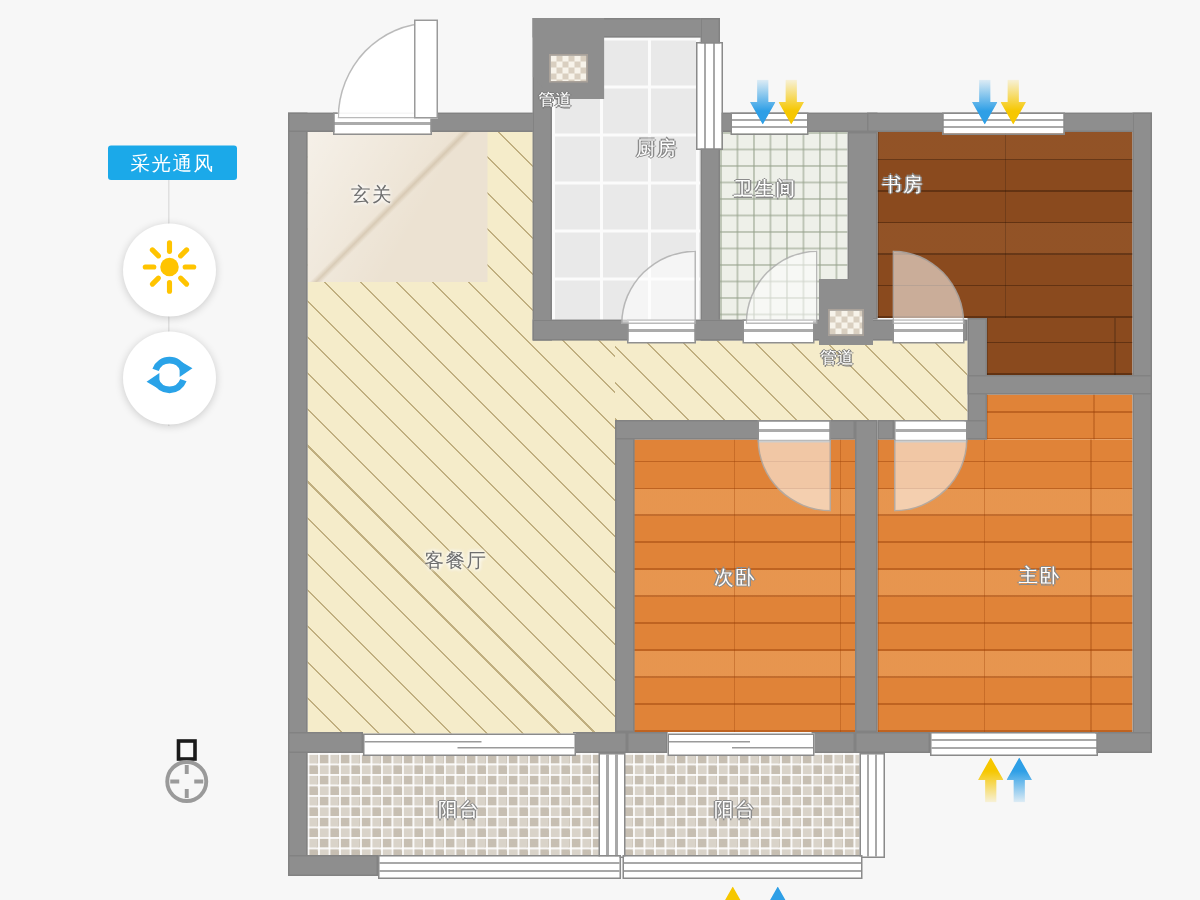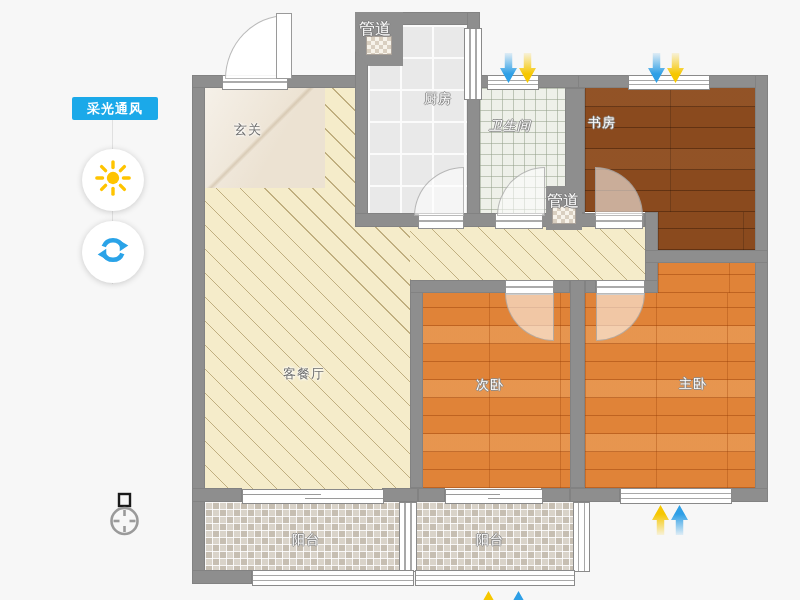--- a/index.html
+++ b/index.html
@@ -49,33 +49,33 @@
   .arc{position:absolute;background:rgba(255,255,255,.55);border:1px solid rgba(150,150,150,.65);}
   .leaf{position:absolute;background:#fff;border:1px solid #9a9a9a;}
   .duct-box{position:absolute;background:#8e8e8e;}
   .checker{position:absolute;border:1px solid #a9a199;
     background:conic-gradient(#d9cfc0 25%,#f7f3ea 0 50%,#d9cfc0 0 75%,#f7f3ea 0);
     background-size:8px 8px;}
   
   .room-label{position:absolute;font-size:13px;letter-spacing:1px;color:#fff;white-space:nowrap;
     text-shadow:-1px 0 #8b8b8b,1px 0 #8b8b8b,0 -1px #8b8b8b,0 1px #8b8b8b;}
   .room-label.dark{color:#6e6e6e;text-shadow:0 0 3px #fff,0 0 3px #fff,0 0 3px #fff;}
-  .duct-label{position:absolute;font-size:16px;color:#fff;white-space:nowrap;
-    text-shadow:-1px 0 #7d7d7d,1px 0 #7d7d7d,0 -1px #7d7d7d,0 1px #7d7d7d;}
+  .duct-label{position:absolute;font-size:11px;color:#fff;white-space:nowrap;
+    text-shadow:-1px 0 #7d7d7d,1px 0 #7d7d7d,0 -1px #7d7d7d,0 1px #7d7d7d;margin-top:40px;}
   
   .arrow{position:absolute;width:17px;height:30px;}
   .arrow.down{clip-path:polygon(28% 0,72% 0,72% 50%,100% 50%,50% 100%,0 50%,28% 50%);}
   .arrow.up{clip-path:polygon(50% 0,100% 50%,72% 50%,72% 100%,28% 100%,28% 50%,0 50%);}
   .arrow.blue.down{background:linear-gradient(to bottom, rgba(46,159,230,.12), #2e9fe6 70%);}
   .arrow.yellow.down{background:linear-gradient(to bottom, rgba(248,200,0,.12), #f6c700 70%);}
   .arrow.blue.up{background:linear-gradient(to top, rgba(46,159,230,.12), #2e9fe6 70%);}
   .arrow.yellow.up{background:linear-gradient(to top, rgba(248,200,0,.12), #f6c700 70%);}
   
   .badge{position:absolute;left:72px;top:97px;width:86px;height:23px;background:#1ba9e9;color:#fff;
-    font-size:13px;font-weight:bold;display:flex;align-items:center;justify-content:center;
+    font-size:13px;font-weight:normal;display:flex;align-items:center;justify-content:center;
     border-radius:2px;letter-spacing:1px;cursor:pointer;}
   .tool-line{position:absolute;left:112px;top:120px;width:1px;height:164px;background:#e0e0e0;}
   .tool-btn{position:absolute;width:62px;height:62px;border-radius:50%;background:#fff;
     box-shadow:0 1px 6px rgba(0,0,0,.18);display:flex;align-items:center;justify-content:center;cursor:pointer;}
 </style>
 </head>
 <body>
 
 <div class="badge">采光通风</div>
 <div class="tool-line"></div>
@@ -187,21 +187,21 @@
 <div class="leaf" style="left:276px;top:13px;width:14px;height:64px;"></div>
 <div class="arc" style="left:414px;top:167px;width:48px;height:47px;border-radius:100% 0 0 0;"></div>
 <div class="arc" style="left:497px;top:167px;width:46px;height:47px;border-radius:100% 0 0 0;"></div>
 <div class="arc" style="left:595px;top:167px;width:46px;height:47px;border-radius:0 100% 0 0;"></div>
 <div class="arc" style="left:505px;top:293px;width:47px;height:46px;border-radius:0 0 0 100%;"></div>
 <div class="arc" style="left:596px;top:293px;width:47px;height:46px;border-radius:0 0 100% 0;"></div>
 
 <div class="room-label dark" style="left:234px;top:121px;">玄关</div>
 <div class="room-label dark" style="left:283px;top:365px;">客餐厅</div>
 <div class="room-label" style="left:424px;top:90px;">厨房</div>
-<div class="room-label" style="left:489px;top:117px;font-style:italic;">卫生间</div>
+<div class="room-label" style="left:489px;top:117px;">卫生间</div>
 <div class="room-label" style="left:588px;top:114px;">书房</div>
 <div class="room-label" style="left:476px;top:376px;">次卧</div>
 <div class="room-label" style="left:660px;top:375px;margin-left:19px;">主卧</div>
 <div class="room-label" style="left:292px;top:531px;">阳台</div>
 <div class="room-label" style="left:476px;top:531px;">阳台</div>
 <div class="duct-label" style="left:359px;top:19px;">管道</div>
 <div class="duct-label" style="left:547px;top:191px;">管道</div>
 
 <div class="arrow blue down" style="left:500px;top:53px;"></div>
 <div class="arrow yellow down" style="left:519px;top:53px;"></div>

